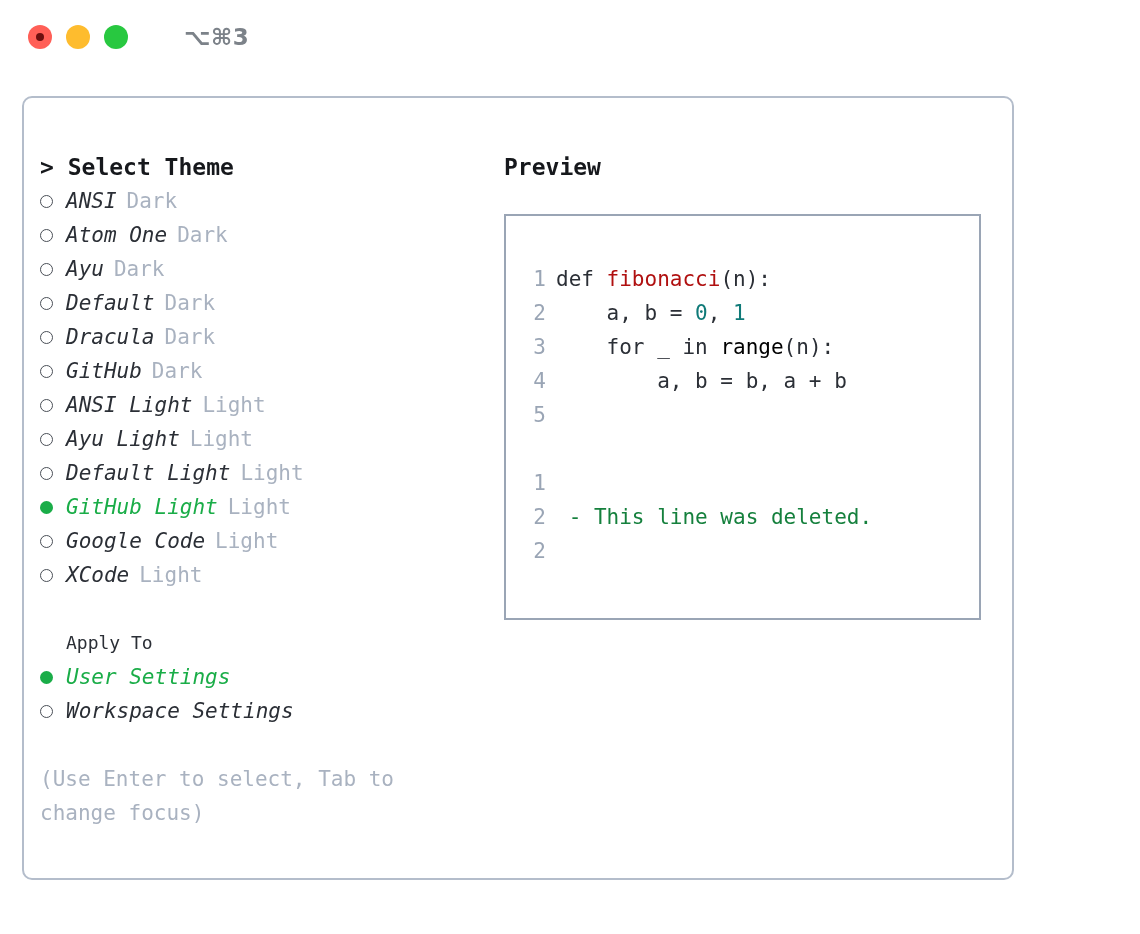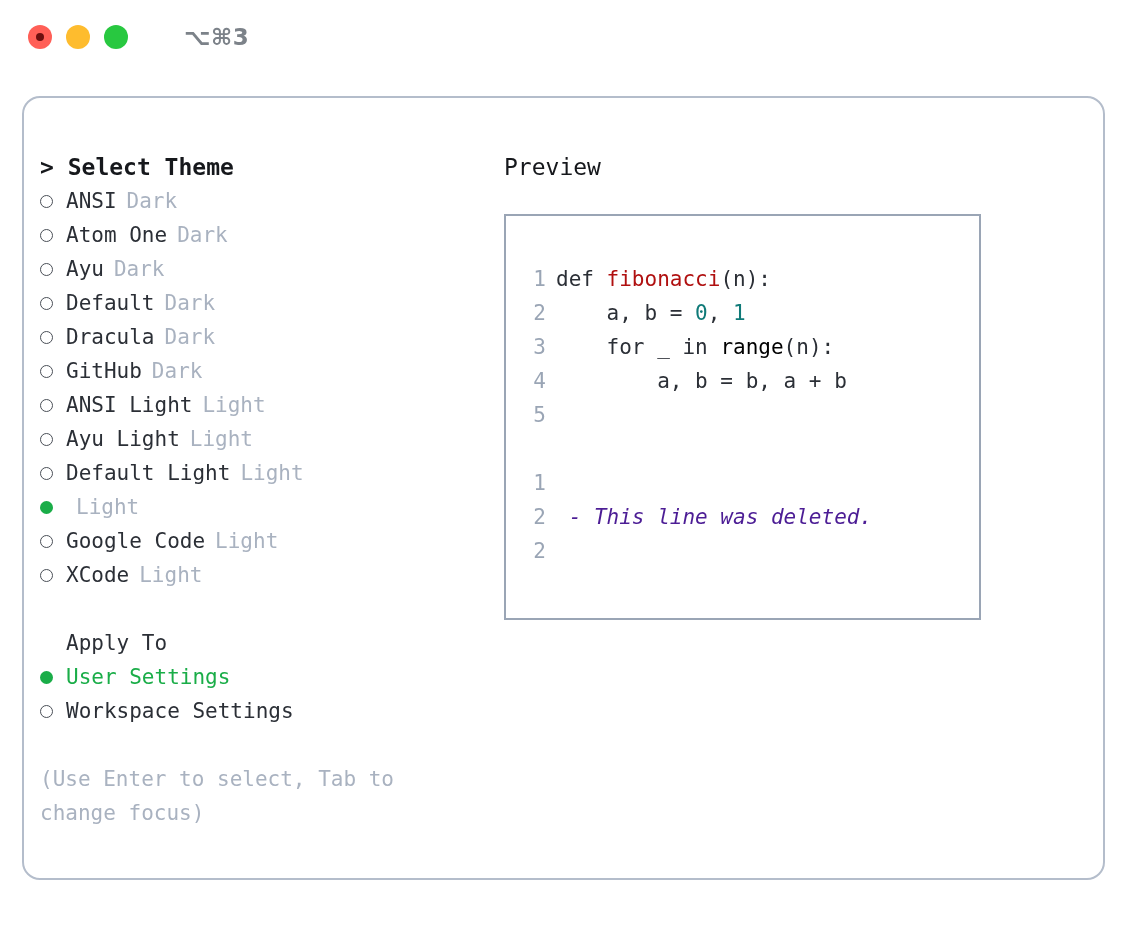--- a/index.html
+++ b/index.html
@@ -55,24 +55,24 @@
     color: #7c8289;
     letter-spacing: 0.5px;
     font-family: "DejaVu Sans", "Liberation Sans", sans-serif;
   }
 
   
   .panel {
     position: absolute;
     left: 22px;
     top: 96px;
-    width: 1083px;
+    width: 992px;
     height: 784px;
     border: 2px solid #b4bdcb;
-    border-radius: 18px;
+    border-radius: 10px;
     background: #ffffff;
   }
 
   .panel-inner {
     display: flex;
     padding: 52px 0 0 0;
     height: 100%;
   }
 
   .col-left  { width: 470px; padding-left: 16px; }
@@ -107,49 +107,49 @@
   }
   .bullet {
     width: 13px;
     height: 13px;
     border-radius: 50%;
     display: block;
   }
   .bullet.filled { background: #1aad48; }
   .bullet.hollow { background: transparent; border: 1.8px solid #4a4f57; }
 
-  .opt-name { color: #2b2f36; }
+  .opt-name { color: #2b2f36; font-style: italic; }
   .opt-name.selected { color: #1aad48; }
   .opt-tag {
     color: #a9b2c0;
     margin-left: 10px;
     text-align: center;
   }
 
   .spacer-row { height: 34px; }
 
   .apply-head {
-    font-size: 21px;
+    font-size: 18px;
     color: #2b2f36;
     line-height: 34px;
     padding-left: 26px;
   }
 
   .hint {
     margin-top: 34px;
     font-size: 21px;
     color: #a9b2c0;
     line-height: 34px;
     max-width: 400px;
   }
 
   
   .preview-head {
     font-size: 23px;
-    font-weight: 400;
+    font-weight: 700;
     color: #16181c;
     line-height: 34px;
     margin-bottom: 30px;
   }
 
   .preview-box {
     width: 477px;
     height: 406px;
     border: 2px solid #9aa5b5;
     background: #ffffff;
@@ -170,21 +170,21 @@
     padding-right: 10px;
   }
   .code-text { color: #2b2f36; text-align: right; }
 
   .tok-fn   { color: #b01010; }
   .tok-num  { color: #0f7a78; }
   .tok-call { color: #000000; }
 
   .diff-gap { height: 34px; }
   .diff-ctx { color: #7a7f88; }
-  .diff-del { color: #4c1d95; font-style: italic; }
+  .diff-del { color: #15803d; }
   .diff-add { color: #17c224; }
 </style>
 </head>
 <body>
 
 <div class="window">
 
   <div class="titlebar">
     <span class="dot red"></span>
     <span class="dot yellow"></span>
@@ -202,21 +202,21 @@
         <div class="opt-list" id="theme-list">
             <div class="opt"><span class="marker"><span class="bullet hollow"></span></span><span class="opt-name">ANSI</span><span class="opt-tag">Dark</span></div>
             <div class="opt"><span class="marker"><span class="bullet hollow"></span></span><span class="opt-name">Atom One</span><span class="opt-tag">Dark</span></div>
             <div class="opt"><span class="marker"><span class="bullet hollow"></span></span><span class="opt-name">Ayu</span><span class="opt-tag">Dark</span></div>
             <div class="opt"><span class="marker"><span class="bullet hollow"></span></span><span class="opt-name">Default</span><span class="opt-tag">Dark</span></div>
             <div class="opt"><span class="marker"><span class="bullet hollow"></span></span><span class="opt-name">Dracula</span><span class="opt-tag">Dark</span></div>
             <div class="opt"><span class="marker"><span class="bullet hollow"></span></span><span class="opt-name">GitHub</span><span class="opt-tag">Dark</span></div>
             <div class="opt"><span class="marker"><span class="bullet hollow"></span></span><span class="opt-name">ANSI Light</span><span class="opt-tag">Light</span></div>
             <div class="opt"><span class="marker"><span class="bullet hollow"></span></span><span class="opt-name">Ayu Light</span><span class="opt-tag">Light</span></div>
             <div class="opt"><span class="marker"><span class="bullet hollow"></span></span><span class="opt-name">Default Light</span><span class="opt-tag">Light</span></div>
-            <div class="opt"><span class="marker"><span class="bullet filled"></span></span><span class="opt-tag">Light</span></div>
+            <div class="opt"><span class="marker"><span class="bullet filled"></span></span><span class="opt-name selected">GitHub Light</span><span class="opt-tag">Light</span></div>
             <div class="opt"><span class="marker"><span class="bullet hollow"></span></span><span class="opt-name">Google Code</span><span class="opt-tag">Light</span></div>
             <div class="opt"><span class="marker"><span class="bullet hollow"></span></span><span class="opt-name">XCode</span><span class="opt-tag">Light</span></div>
           </div>
 
         <div class="spacer-row"></div>
 
         <div class="apply-head">Apply To</div>
 
         <div class="opt-list" id="apply-to-list">
             <div class="opt"><span class="marker"><span class="bullet filled"></span></span><span class="opt-name selected">User Settings</span></div>

